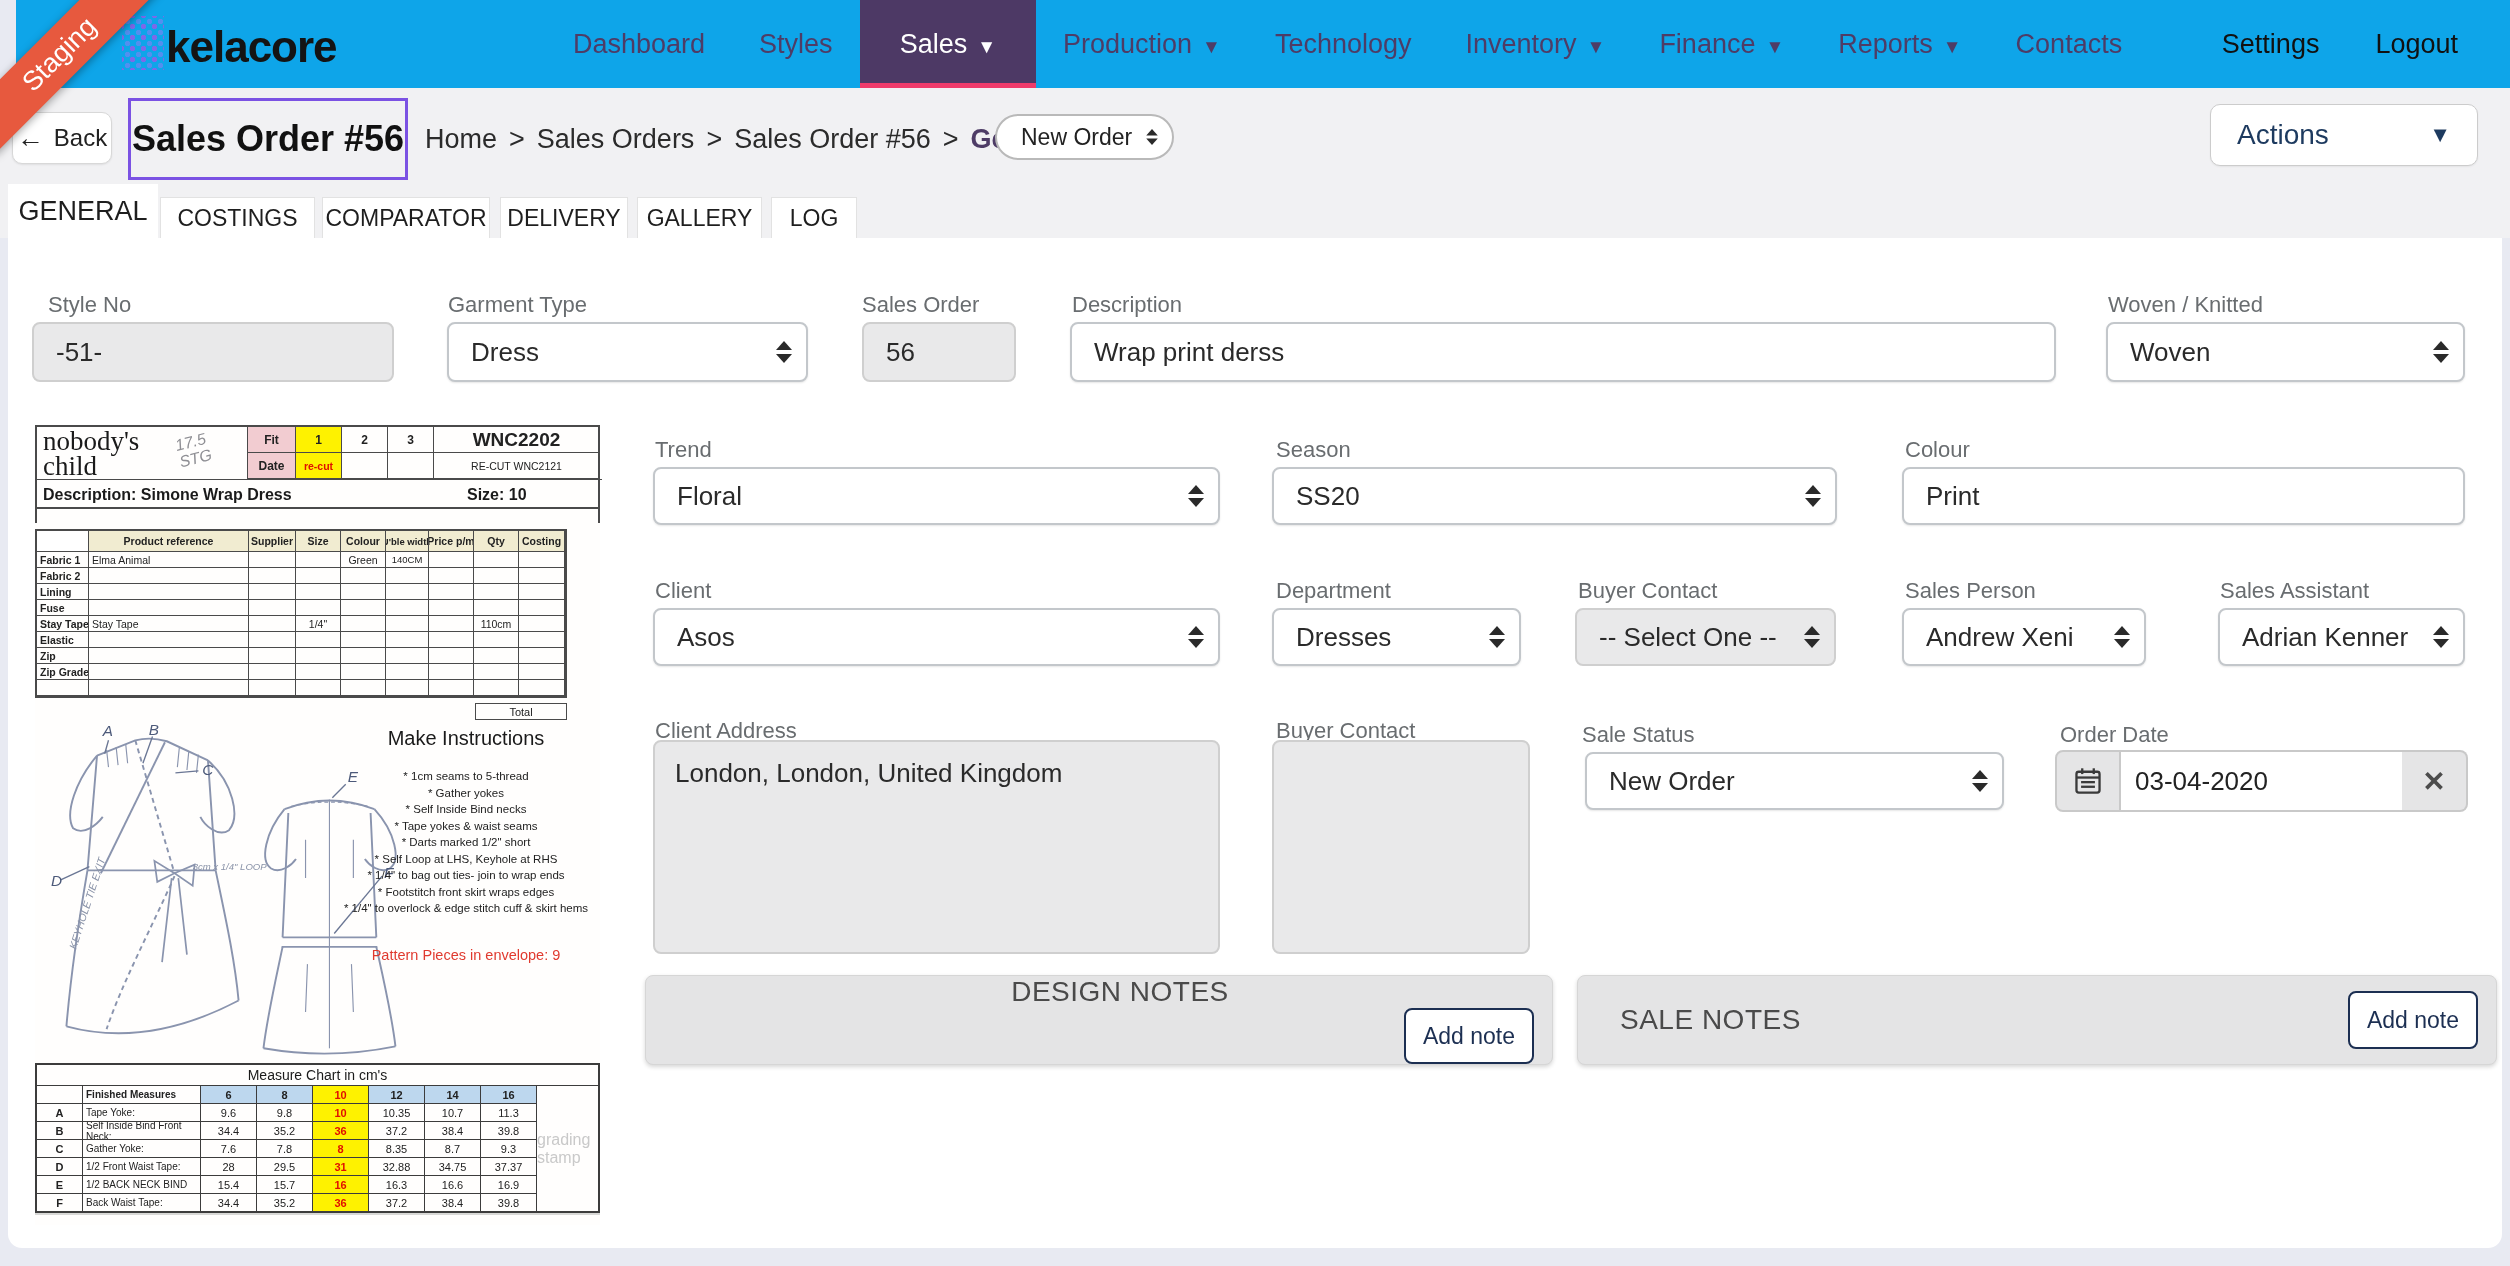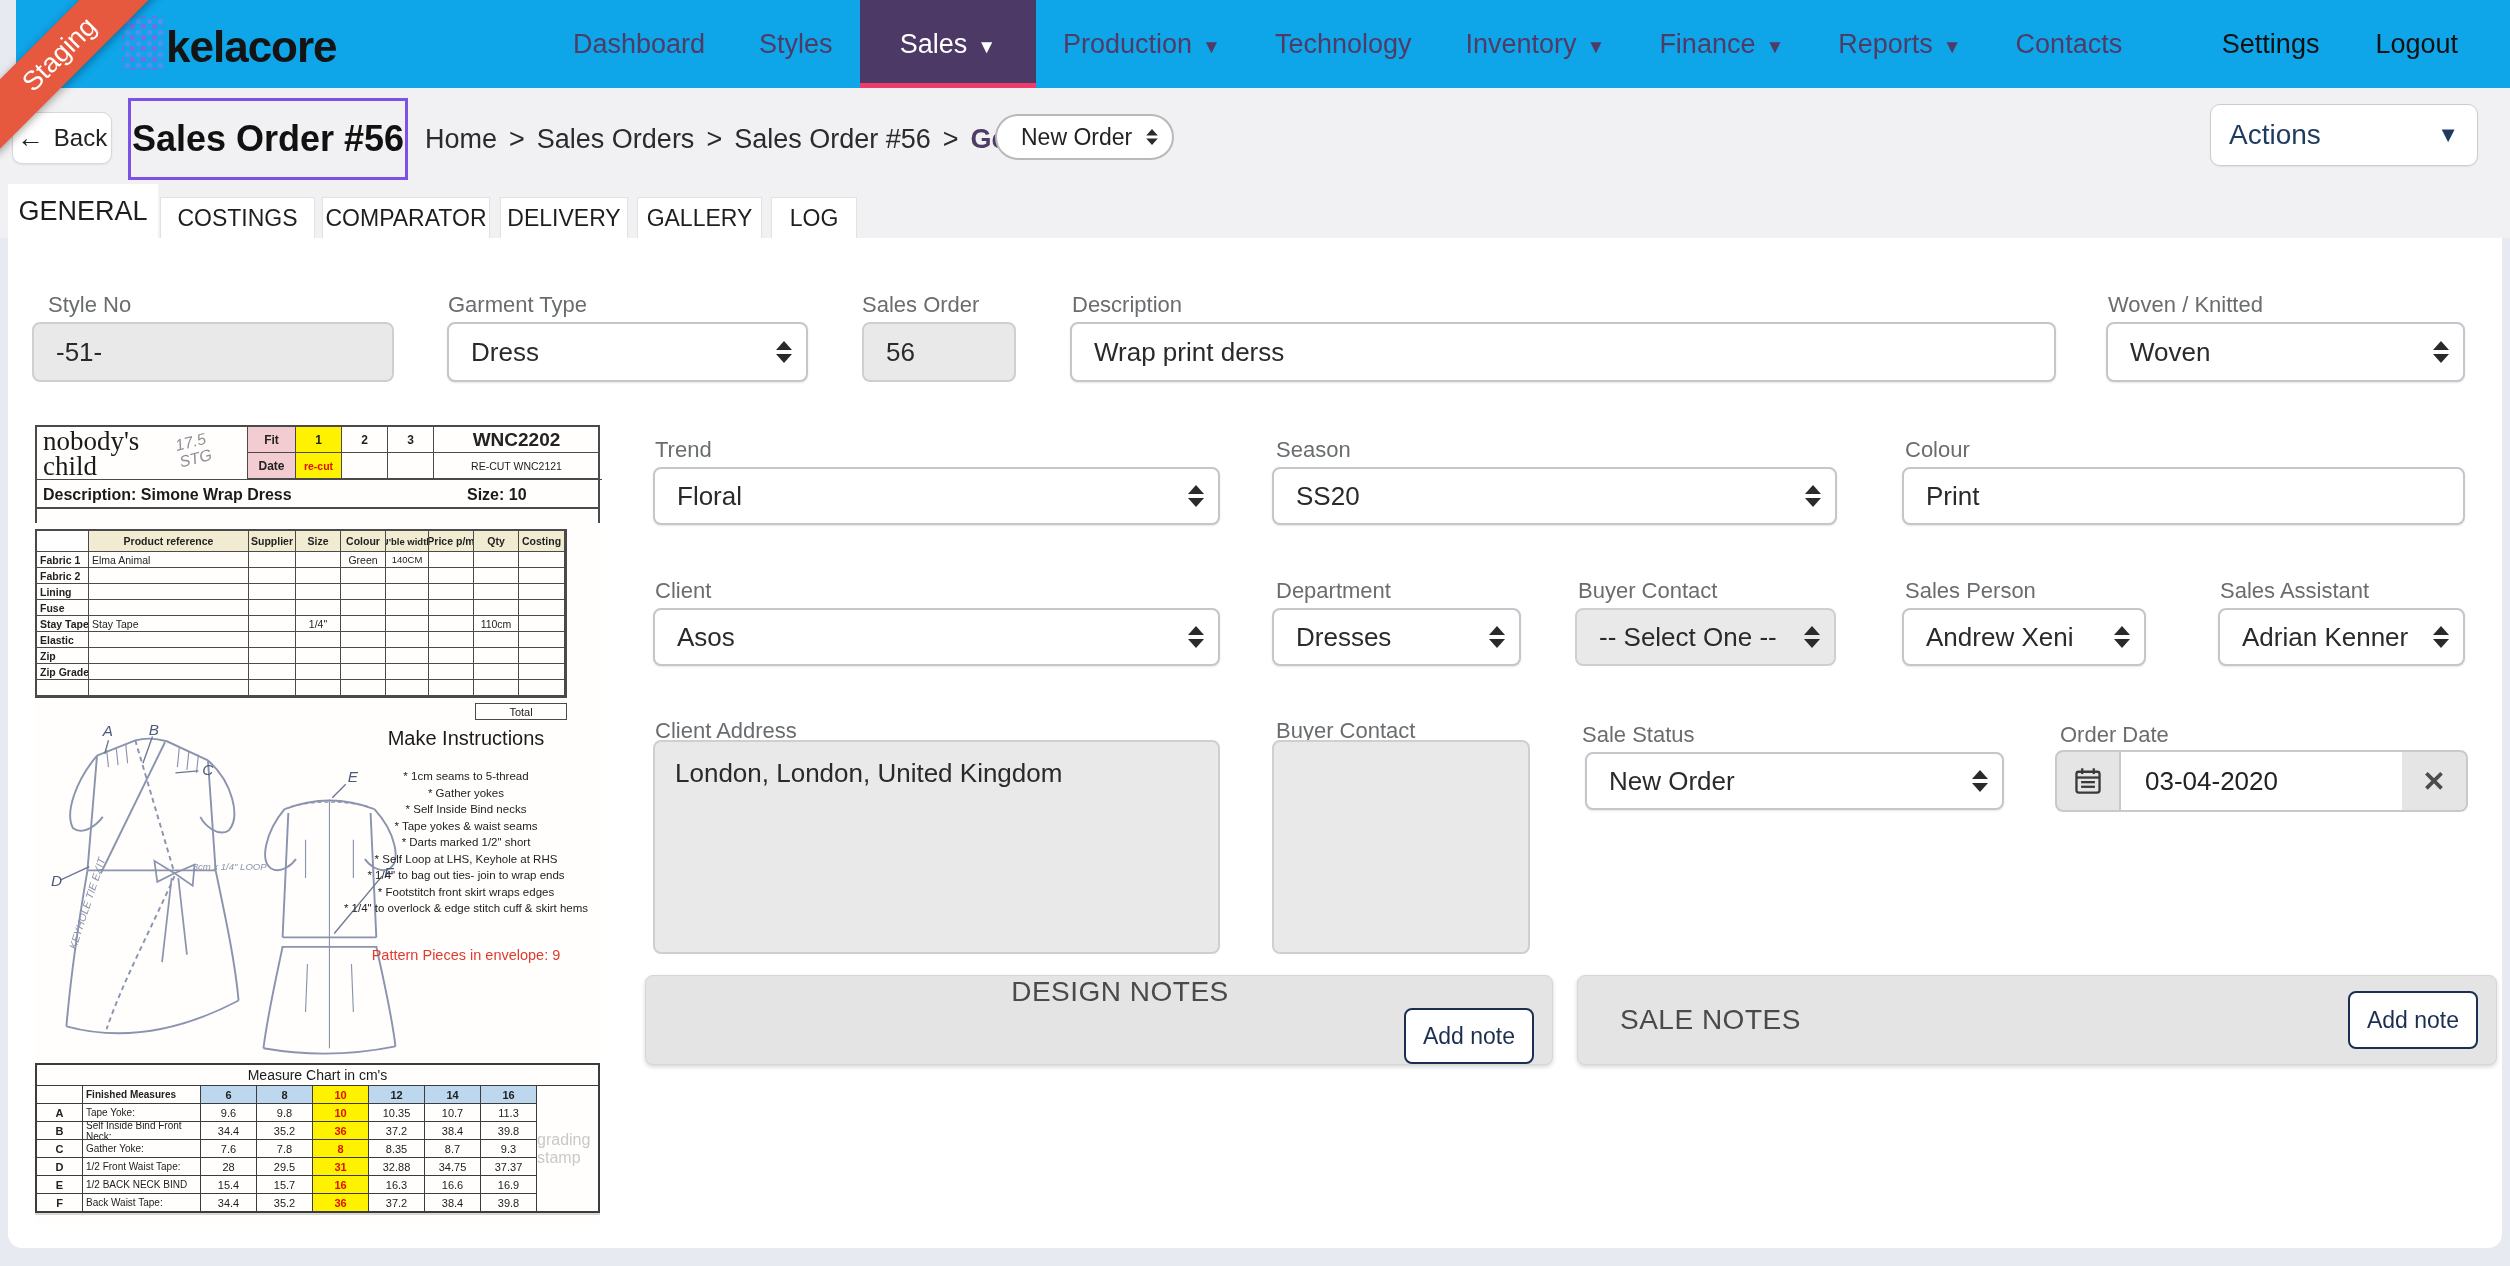--- a/index.html
+++ b/index.html
@@ -40,21 +40,21 @@
   .breadcrumb { position:absolute; left:425px; top:124px; font-size:27px; color:#2b2b2b;
     display:flex; gap:12px; align-items:center; }
   .breadcrumb .crumb { cursor:pointer; }
   .breadcrumb .sep { color:#2b2b2b; }
   .breadcrumb .current { font-weight:bold; color:#4e3c66; }
   .order-pill { position:absolute; left:995px; top:114px; height:46px; min-width:150px; padding:0 40px 0 24px;
     background:#ffffff; border:2px solid #b9b9b9; border-radius:24px; display:flex; align-items:center;
     font-size:23px; color:#222; cursor:pointer; }
   .actions-btn { position:absolute; left:2210px; top:104px; width:268px; height:62px; background:#ffffff;
     border:1px solid #cccccc; border-radius:10px; display:flex; align-items:center;
-    padding:0 18px; font-size:28px; color:#1d3a5f; cursor:pointer; box-shadow:0 1px 2px rgba(0,0,0,.06); }
+    padding:0 26px; font-size:28px; color:#1d3a5f; cursor:pointer; box-shadow:0 1px 2px rgba(0,0,0,.06); }
   .actions-btn .caret { margin-left:auto; font-size:22px; }
 
   
   .tab { position:absolute; background:#ffffff; display:flex; align-items:center; justify-content:center;
     color:#1e1e1e; cursor:pointer; }
   .tab.active { left:8px; top:184px; width:150px; height:54px; font-size:27px; z-index:4; }
   .tab.t1 { left:160px; } .tab.t2 { left:322px; } .tab.t3 { left:500px; }
   .tab.t4 { left:637px; } .tab.t5 { left:771px; }
   .tab.inactive { top:197px; height:41px; font-size:23px; border:1px solid #e2e2e2; border-bottom:none; }
   .tab.t1 { width:155px; } .tab.t2 { width:168px; } .tab.t3 { width:128px; }
@@ -82,21 +82,21 @@
   .ta { padding:14px 20px; font-size:26px; line-height:34px; }
 
   
   .date-group { position:absolute; left:2055px; top:750px; height:62px; display:flex; }
   .date-side { width:66px; height:62px; background:#e5e5e6; border:2px solid #c9c9c9;
     display:flex; align-items:center; justify-content:center; cursor:pointer; }
   .date-side.left { border-radius:8px 0 0 8px; }
   .date-side.right { border-radius:0 8px 8px 0; border-left:none; }
   .date-input { width:281px; height:62px; background:#ffffff; border-top:2px solid #c9c9c9;
     border-bottom:2px solid #c9c9c9; border-left:none; border-right:none; display:flex; align-items:center;
-    padding-left:24px; font-size:26px; color:#222; }
+    padding-left:14px; font-size:26px; color:#222; }
   .x-glyph { font-size:28px; font-weight:bold; color:#4c4c4c; }
 
   
   .notes-bar { position:absolute; top:975px; height:90px; background:#e4e4e5; border:1px solid #d6d6d6;
     border-radius:8px; box-shadow:0 2px 4px rgba(0,0,0,.16); display:flex; align-items:center; }
   .notes-title { margin-left:42px; font-size:28px; color:#4a4a4a; letter-spacing:.5px; }
   .addnote-btn { margin-left:auto; margin-right:18px; width:130px; height:58px; background:#ffffff;
     border:2px solid #1c2f52; border-radius:8px; display:flex; align-items:center; justify-content:center;
     font-size:23px; color:#1c2f52; cursor:pointer; }
 

